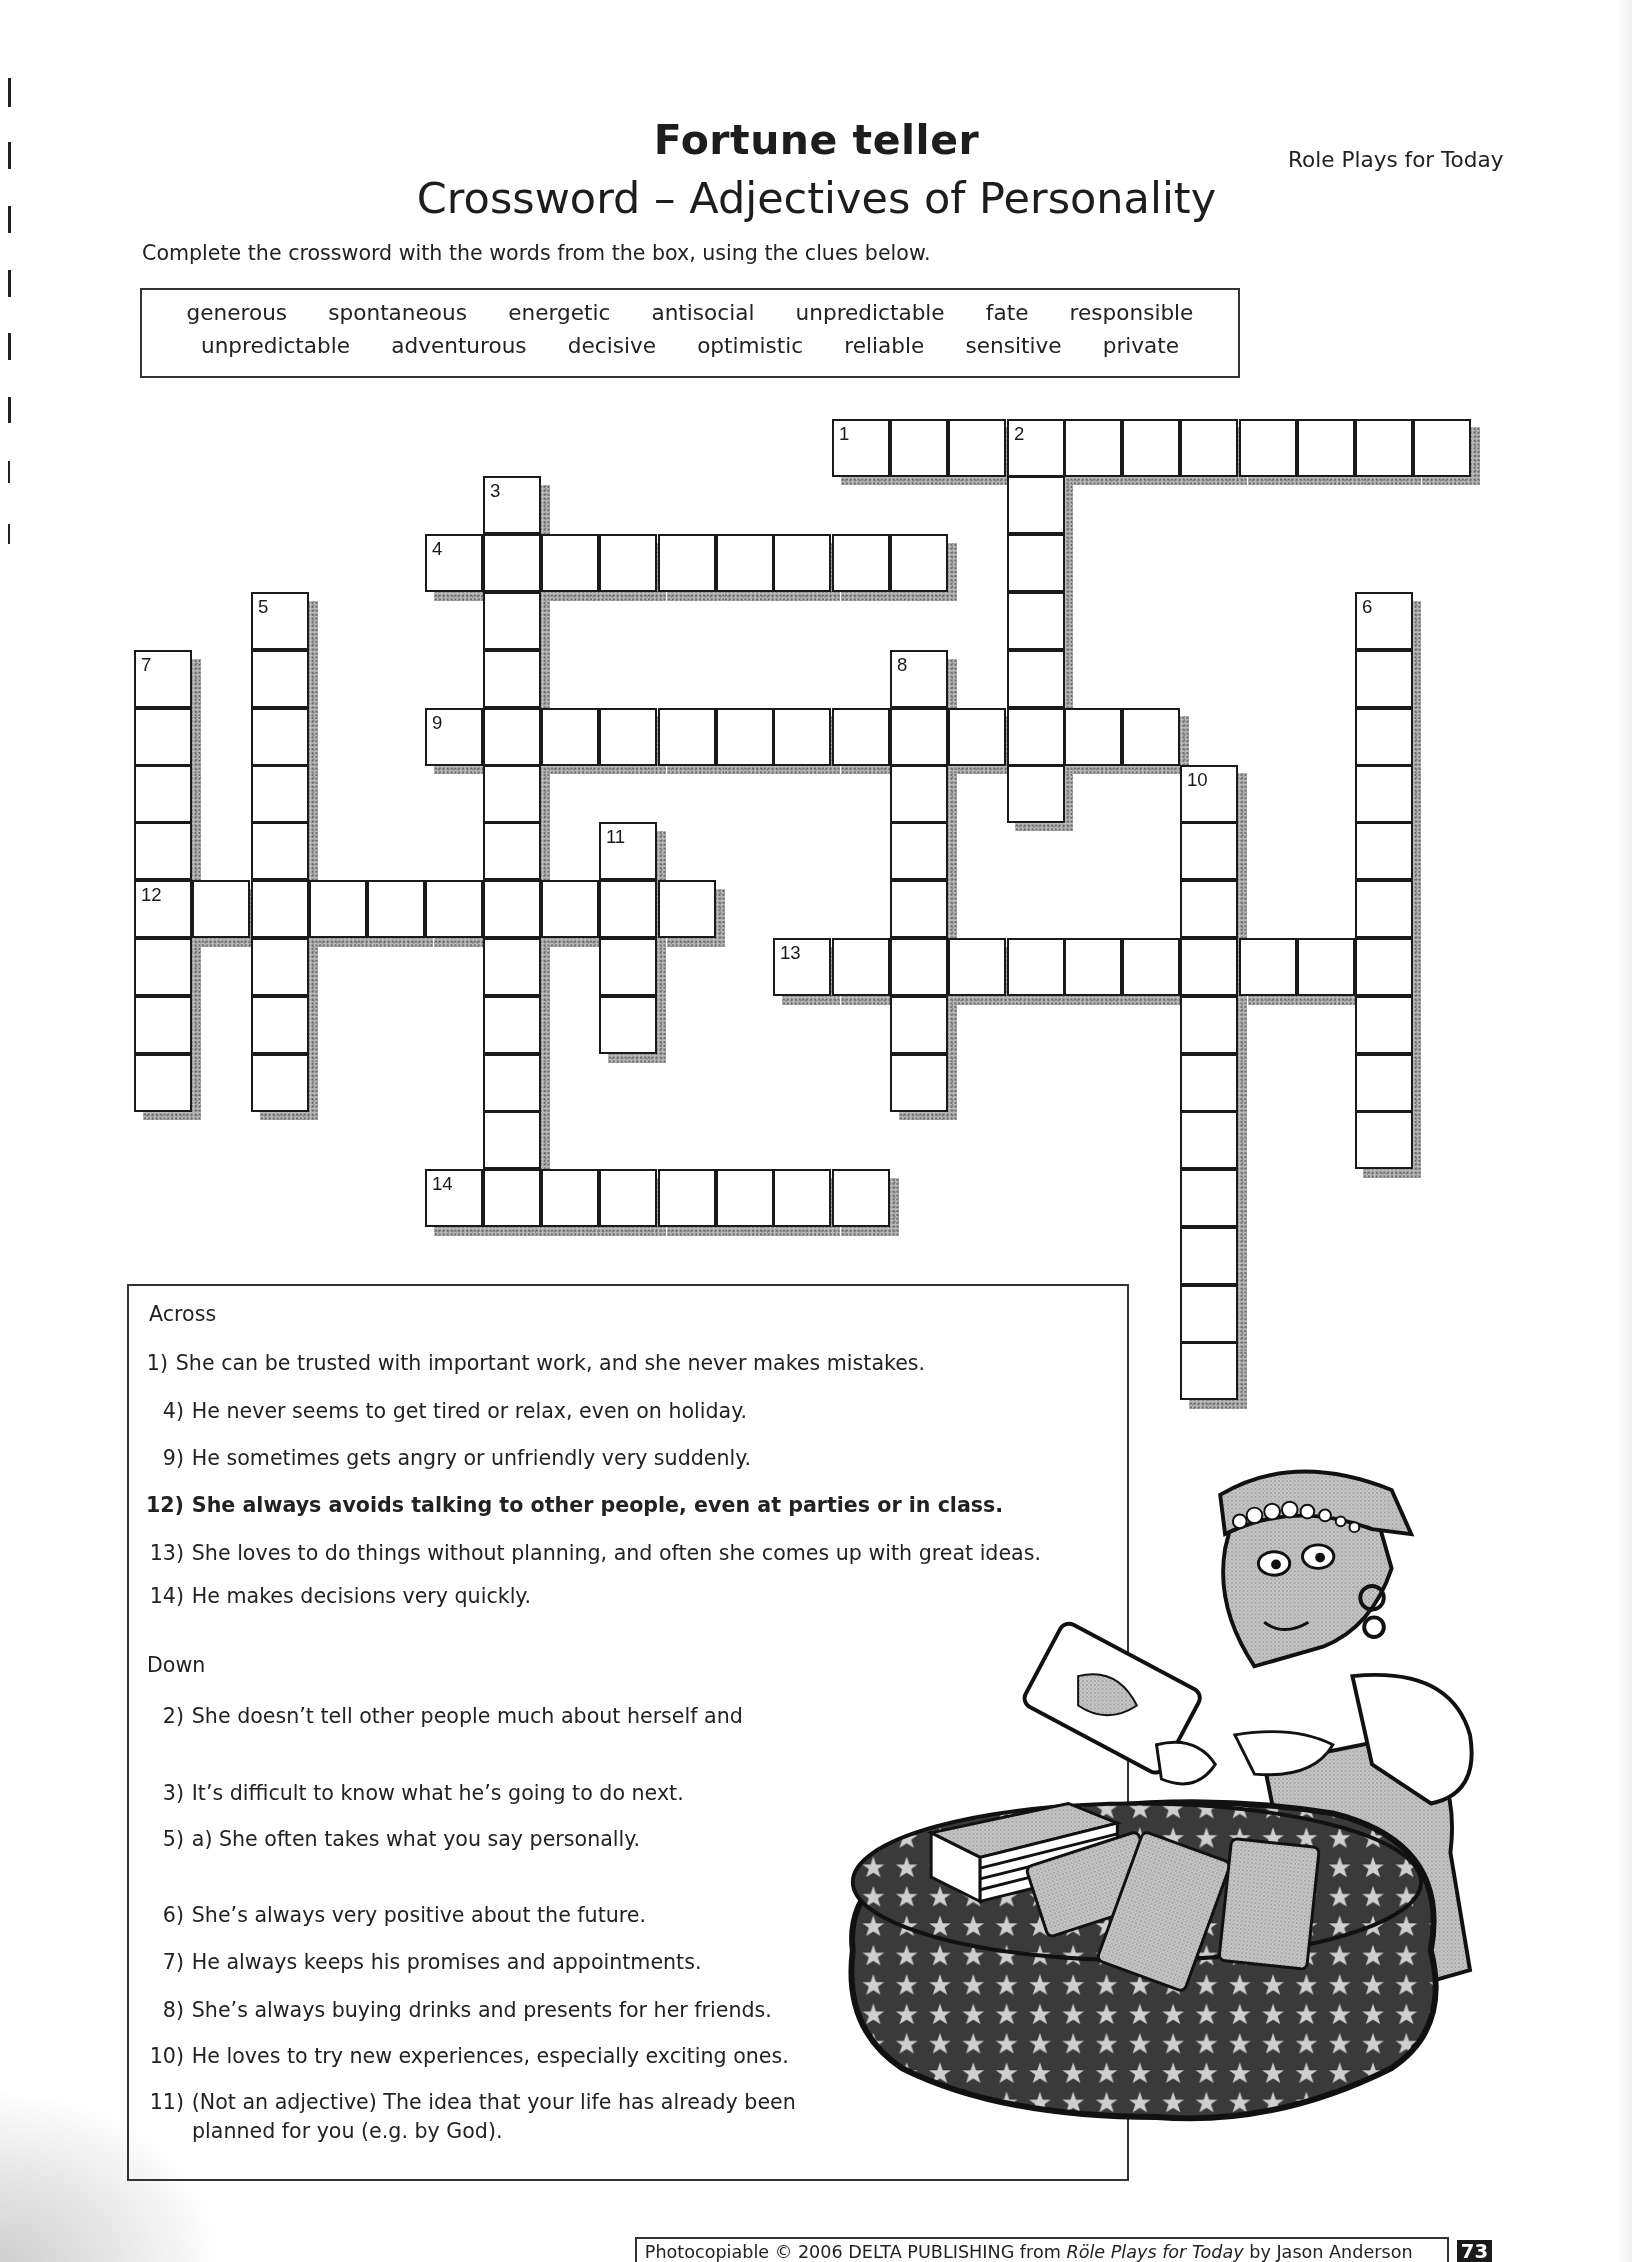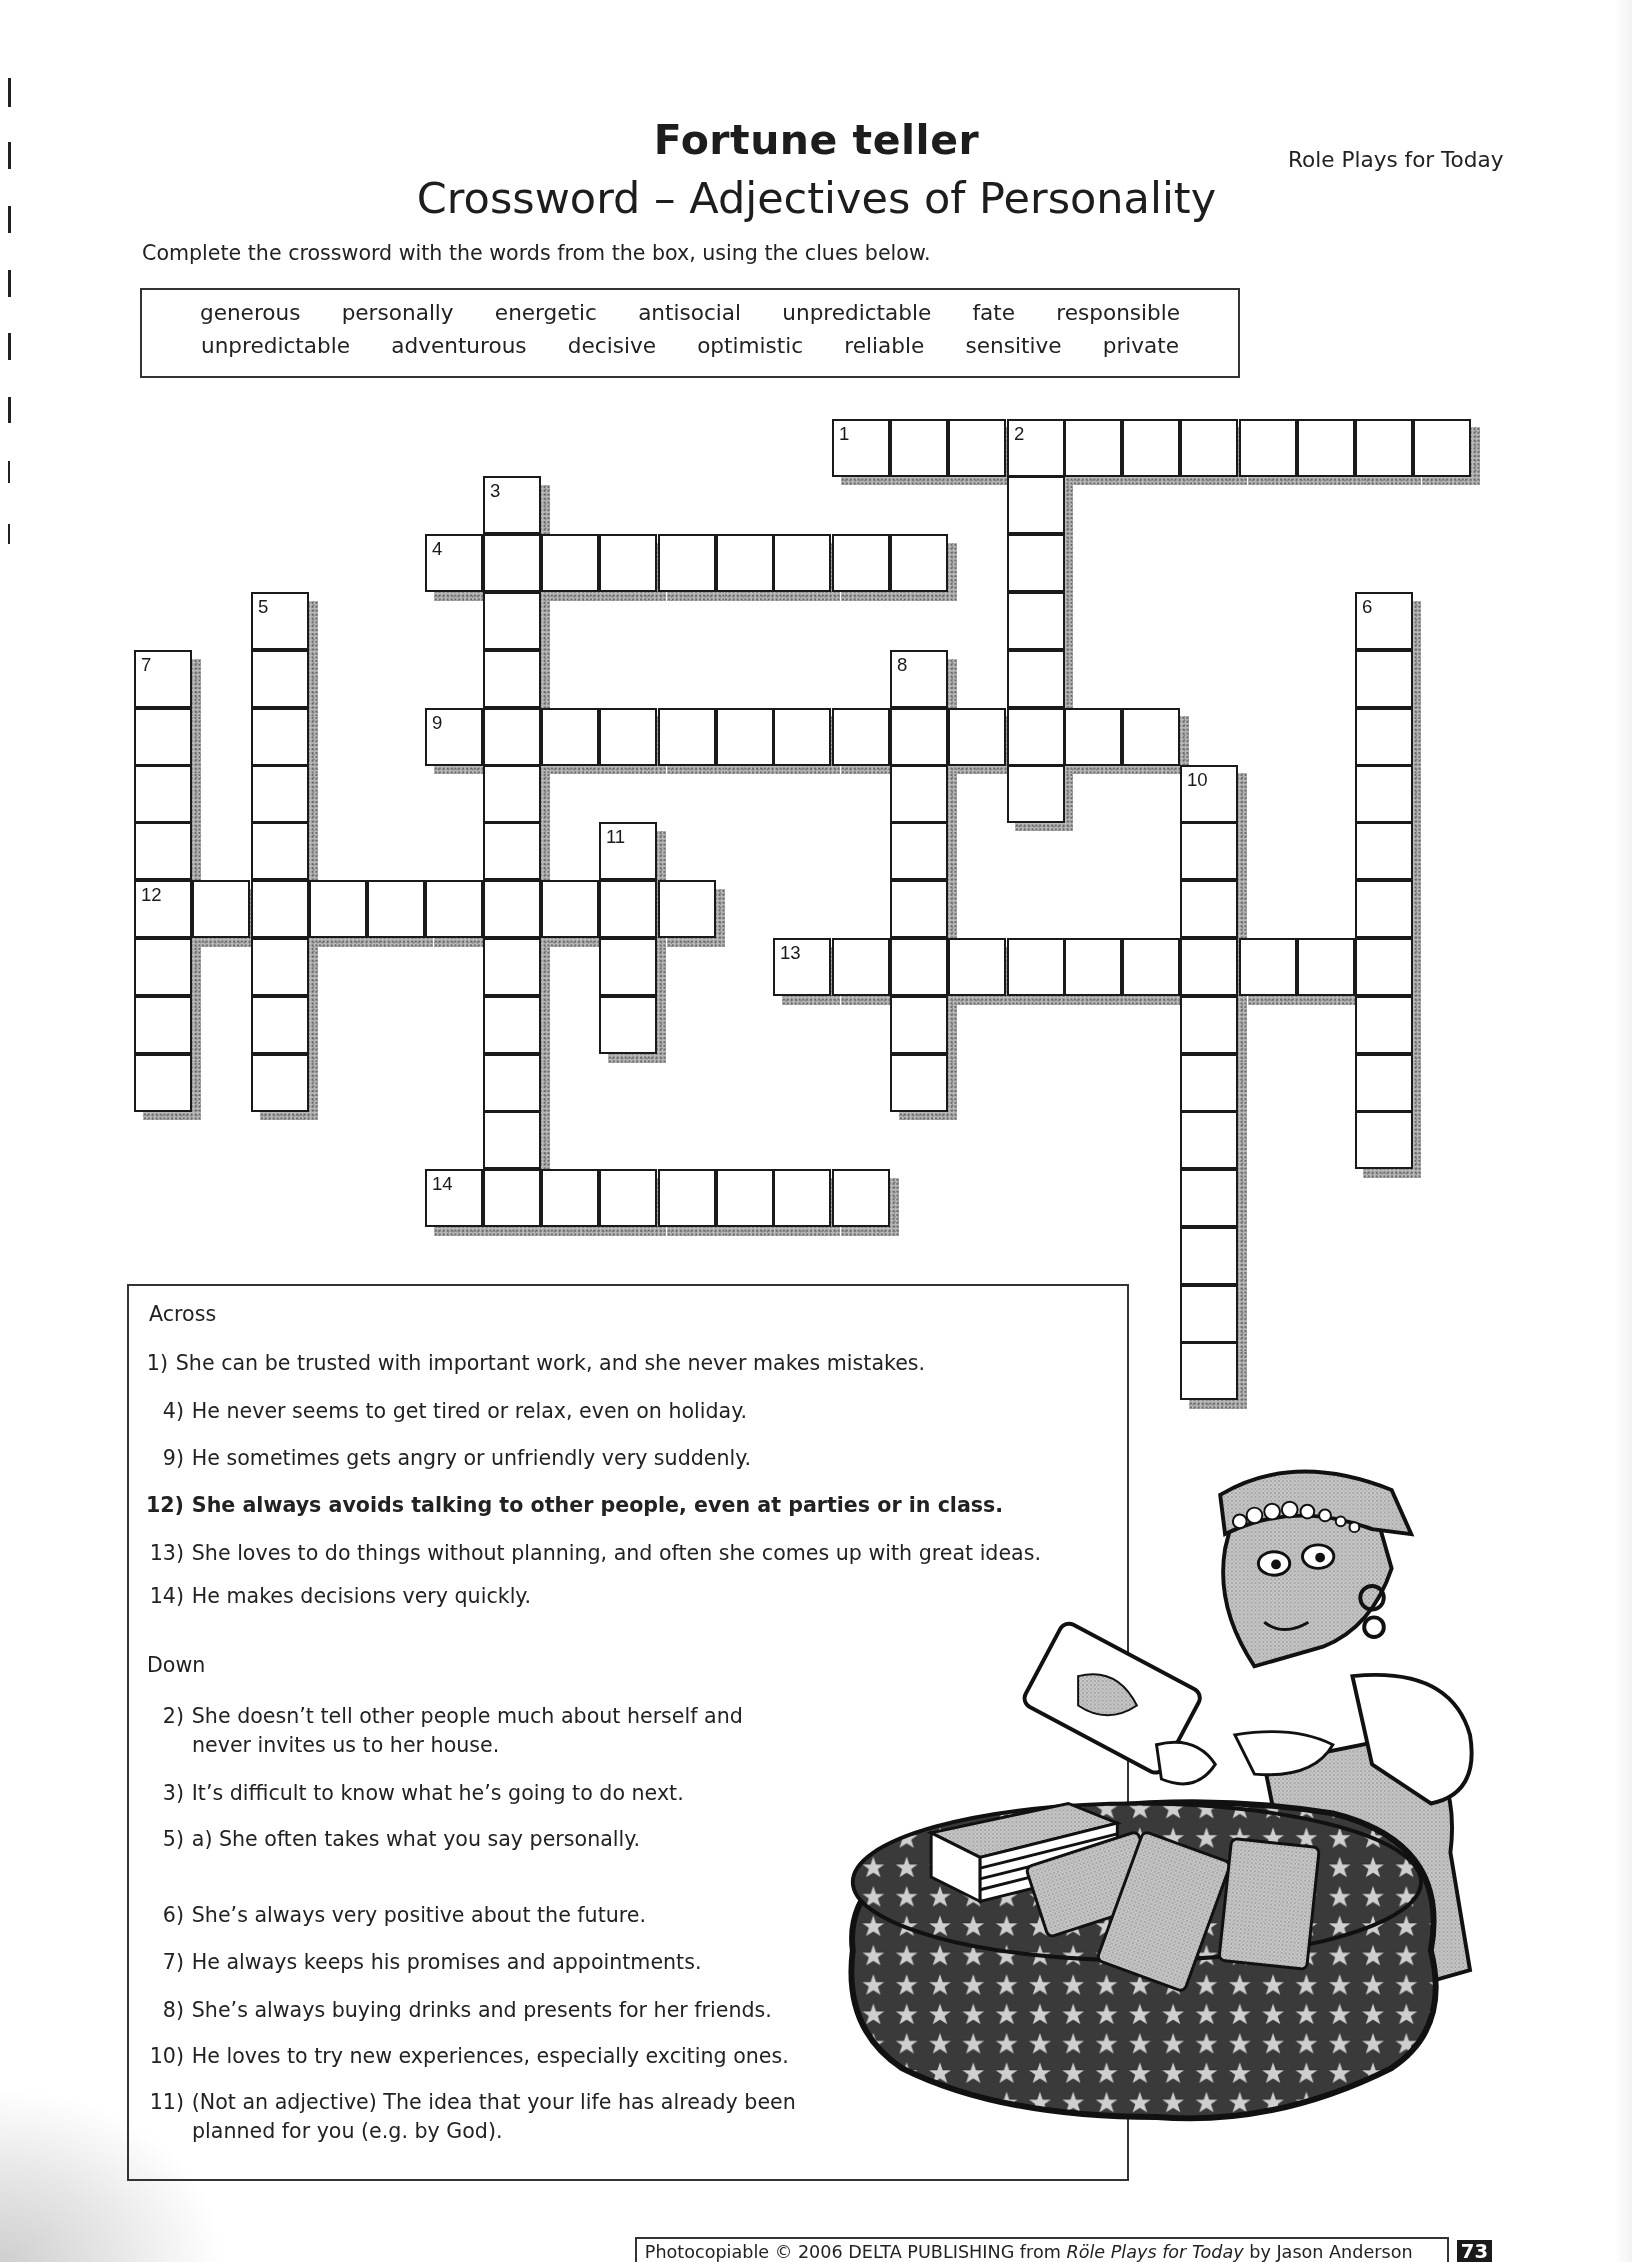--- a/index.html
+++ b/index.html
@@ -105,21 +105,21 @@
 <div class="scan-corner"></div>
 
 <div class="title">Fortune teller</div>
 <div class="subtitle">Crossword – Adjectives of Personality</div>
 <div class="series">Role Plays for Today</div>
 <div class="instructions">Complete the crossword with the words from the box, using the clues below.</div>
 
 <div class="wordbox">
   <div class="wordbox-row r1">
     <span>generous</span>
-    <span>personally</span>
+    <span>spontaneous</span>
     <span>energetic</span>
     <span>antisocial</span>
     <span>unpredictable</span>
     <span>fate</span>
     <span>responsible</span>
   </div>
   <div class="wordbox-row r2">
     <span>unpredictable</span>
     <span>adventurous</span>
     <span>decisive</span>
@@ -406,21 +406,21 @@
 
 <div class="clue" style="left:127px;top:1349px;"><span class="n">1)</span><span>She can be trusted with important work, and she never makes mistakes.</span></div>
 <div class="clue" style="left:143px;top:1397px;"><span class="n">4)</span><span>He never seems to get tired or relax, even on holiday.</span></div>
 <div class="clue" style="left:143px;top:1444px;"><span class="n">9)</span><span>He sometimes gets angry or unfriendly very suddenly.</span></div>
 <div class="clue" style="left:143px;top:1491px;font-weight:bold;"><span class="n">12)</span><span>She always avoids talking to other people, even at parties or in class.</span></div>
 <div class="clue" style="left:143px;top:1539px;"><span class="n">13)</span><span>She loves to do things without planning, and often she comes up with great ideas.</span></div>
 <div class="clue" style="left:143px;top:1582px;"><span class="n">14)</span><span>He makes decisions very quickly.</span></div>
 
 <div class="clue-heading" style="left:147px;top:1653px;">Down</div>
 
-<div class="clue" style="left:143px;top:1702px;"><span class="n">2)</span><span>She doesn’t tell other people much about herself and</span><span class="cont">never invites us to her house.</span></div>
+<div class="clue" style="left:143px;top:1702px;"><span class="n">2)</span><span>She doesn’t tell other people much about herself and</span></div>
 <div class="clue" style="left:143px;top:1779px;"><span class="n">3)</span><span>It’s difficult to know what he’s going to do next.</span></div>
 <div class="clue" style="left:143px;top:1825px;"><span class="n">5)</span><span>a) She often takes what you say personally.</span></div>
 <div class="clue" style="left:143px;top:1901px;"><span class="n">6)</span><span>She’s always very positive about the future.</span></div>
 <div class="clue" style="left:143px;top:1948px;"><span class="n">7)</span><span>He always keeps his promises and appointments.</span></div>
 <div class="clue" style="left:143px;top:1996px;"><span class="n">8)</span><span>She’s always buying drinks and presents for her friends.</span></div>
 <div class="clue" style="left:143px;top:2042px;"><span class="n">10)</span><span>He loves to try new experiences, especially exciting ones.</span></div>
 <div class="clue" style="left:143px;top:2088px;"><span class="n">11)</span><span>(Not an adjective) The idea that your life has already been</span><span class="cont">planned for you (e.g. by God).</span></div>
 
 <div class="illustration">
   <svg width="667" height="725" viewBox="0 0 680 740" xmlns="http://www.w3.org/2000/svg">

